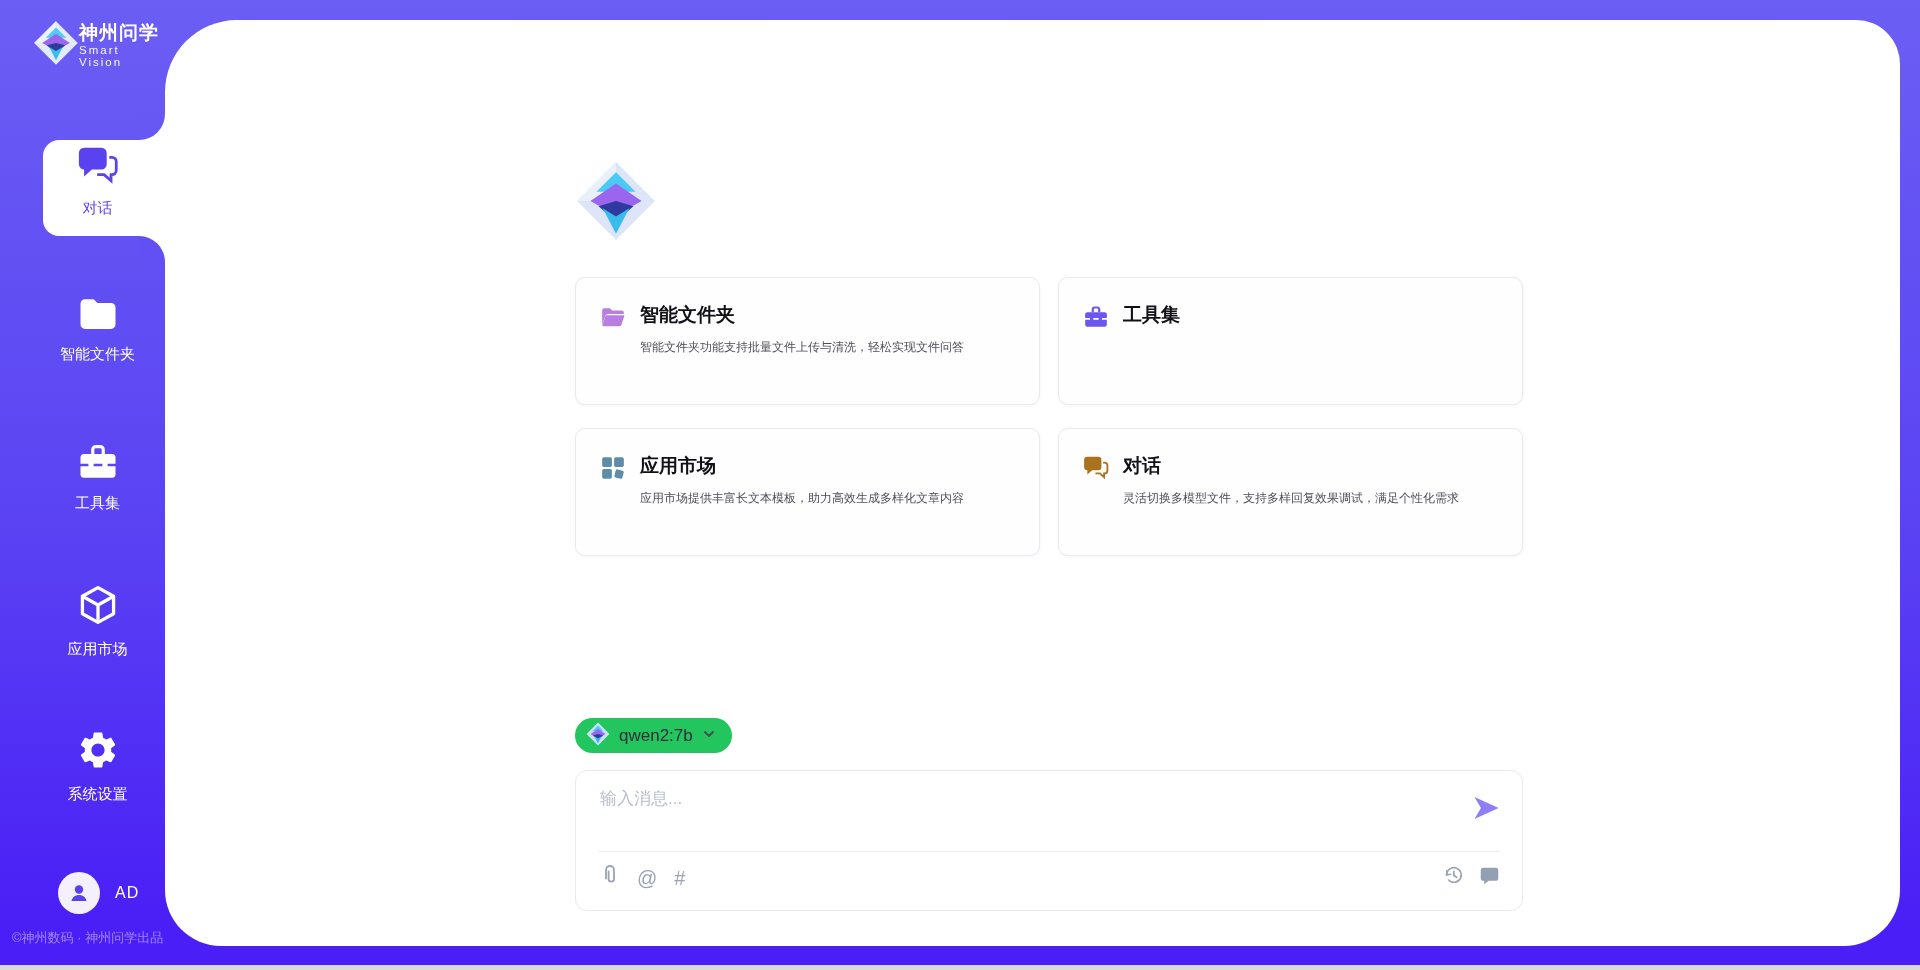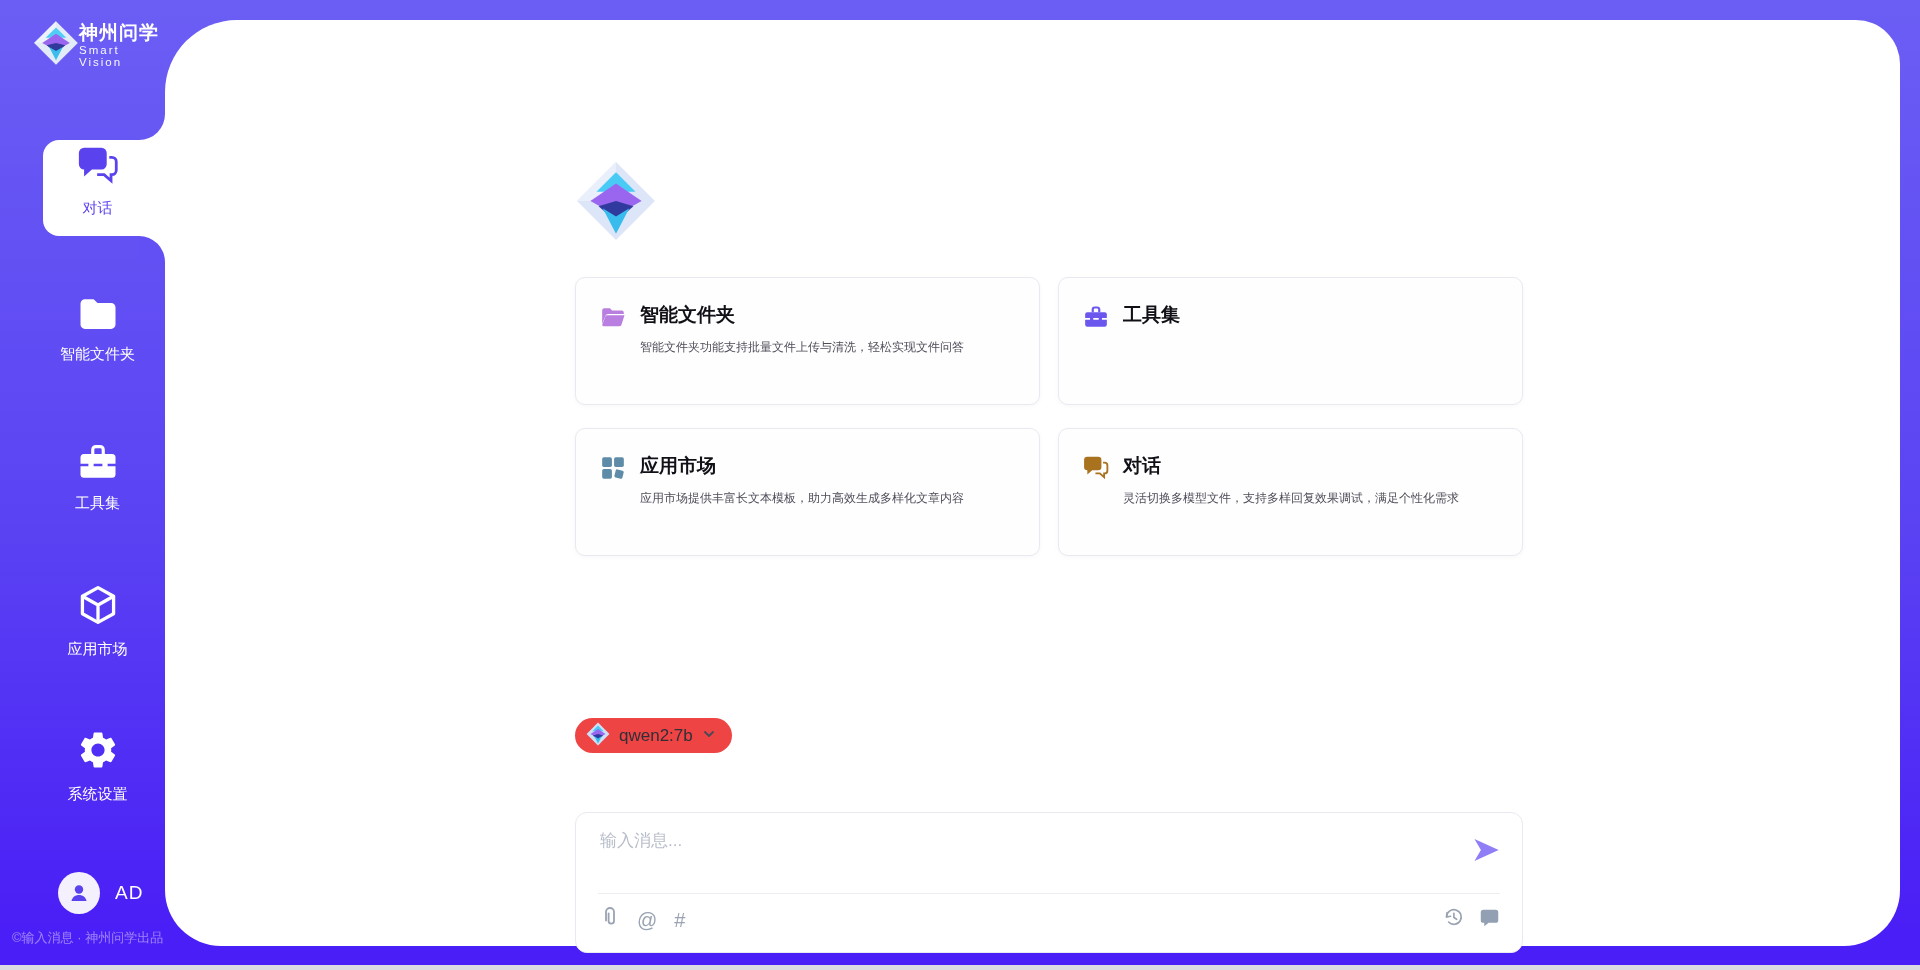--- a/index.html
+++ b/index.html
@@ -37,46 +37,46 @@
 
   .nav-item {
     position:absolute; left:20px; width:155px; display:flex; flex-direction:column;
     align-items:center; gap:9px; cursor:pointer; z-index:6;
   }
   .nav-label { font-size:15px; color:#fff; }
   .nav-item.active .nav-label { color:#5a43ee; }
 
   .user-row { position:absolute; left:58px; top:872px; display:flex; align-items:center; gap:15px; z-index:6; }
   .avatar { width:42px; height:42px; border-radius:50%; background:#f4f0fd; display:flex; align-items:center; justify-content:center; }
-  .user-name { color:#fff; font-size:19px; letter-spacing:1px; }
+  .user-name { color:#fff; font-size:16px; letter-spacing:1px; }
   .copyright { position:absolute; left:12px; top:929px; width:220px; font-size:13px; color:rgba(255,255,255,.45); z-index:6; }
 
   
   .greeting { position:absolute; left:575px; top:160px; display:flex; align-items:center; gap:22px; }
   .greeting-text { font-size:27px; font-weight:700; color:#141418; letter-spacing:.5px; }
 
   .cards { position:absolute; left:575px; top:277px; width:948px; display:grid;
     grid-template-columns:465px 465px; grid-auto-rows:128px; column-gap:18px; row-gap:23px; }
   .card {
     position:relative; background:#fefeff; border:1px solid #e9e9f1; border-radius:10px;
     box-shadow:0 1px 4px rgba(25,25,60,.04); cursor:pointer;
   }
   .card-icon { position:absolute; left:24px; top:26px; width:26px; height:26px; }
   .card-title { position:absolute; left:64px; top:24px; font-size:19px; font-weight:700; color:#101016; }
   .card-desc { position:absolute; left:64px; top:57px; width:384px; font-size:12px; line-height:24px; color:#4e4e59; }
 
   .model-pill {
-    position:absolute; left:575px; top:718px; height:35px; border-radius:18px; background:#ef4444;
+    position:absolute; left:575px; top:718px; height:35px; border-radius:18px; background:#22c55e;
     display:inline-flex; align-items:center; gap:9px; padding:0 16px 0 11px; cursor:pointer;
   }
   .model-name { font-size:17px; color:#2f2f38; }
 
   .composer {
     position:absolute; left:575px; top:770px; width:948px; height:141px;
-    background:#fff; border:1px solid #e9e9f1; border-radius:12px;margin-top:42px;
+    background:#fff; border:1px solid #e9e9f1; border-radius:12px;
   }
   .composer textarea {
     position:absolute; left:24px; top:16px; width:850px; height:58px; border:none; resize:none;
     outline:none; font-family:inherit; font-size:17px; color:#333; background:transparent;
   }
   .composer textarea::placeholder { color:#b7bdc9; }
   .send-btn { position:absolute; right:20px; top:22px; width:32px; height:32px; border:none; background:transparent; cursor:pointer; }
   .composer-divider { position:absolute; left:22px; right:22px; top:80px; border-top:1px solid #ececf2; }
   .tool-row-left { position:absolute; left:24px; top:93px; display:flex; align-items:center; gap:17px; }
   .tool-row-right { position:absolute; right:22px; top:93px; display:flex; align-items:center; gap:15px; }
@@ -170,21 +170,21 @@
   <div class="user-row">
     <span class="avatar">
       <svg width="24" height="24" viewBox="0 0 24 24">
         <circle cx="12" cy="8.5" r="4.2" fill="#5a43ee"></circle>
         <path d="M4.5 20c.8-4 3.9-6 7.5-6s6.7 2 7.5 6z" fill="#5a43ee"></path>
       </svg>
     </span>
     <span class="user-name">AD</span>
   </div>
 
-  <div class="copyright">©输入消息 · 神州问学出品</div>
+  <div class="copyright">©神州数码 · 神州问学出品</div>
 </div>
 
 <div class="greeting">
   <span>
     <svg width="82" height="82" viewBox="0 0 80 80">
       <polygon points="40,2 78,40 40,78 2,40" fill="#dde6f8"></polygon>
       <polygon points="40,2 2,40 40,40" fill="#e9effb"></polygon>
       <polygon points="40,12 59,31 21,31" fill="#49cbf6"></polygon>
       <polygon points="40,23 65,40 40,54 15,40" fill="#9a66f0"></polygon>
       <polygon points="40,40 57,45 40,60 23,45" fill="#303a9e"></polygon>

